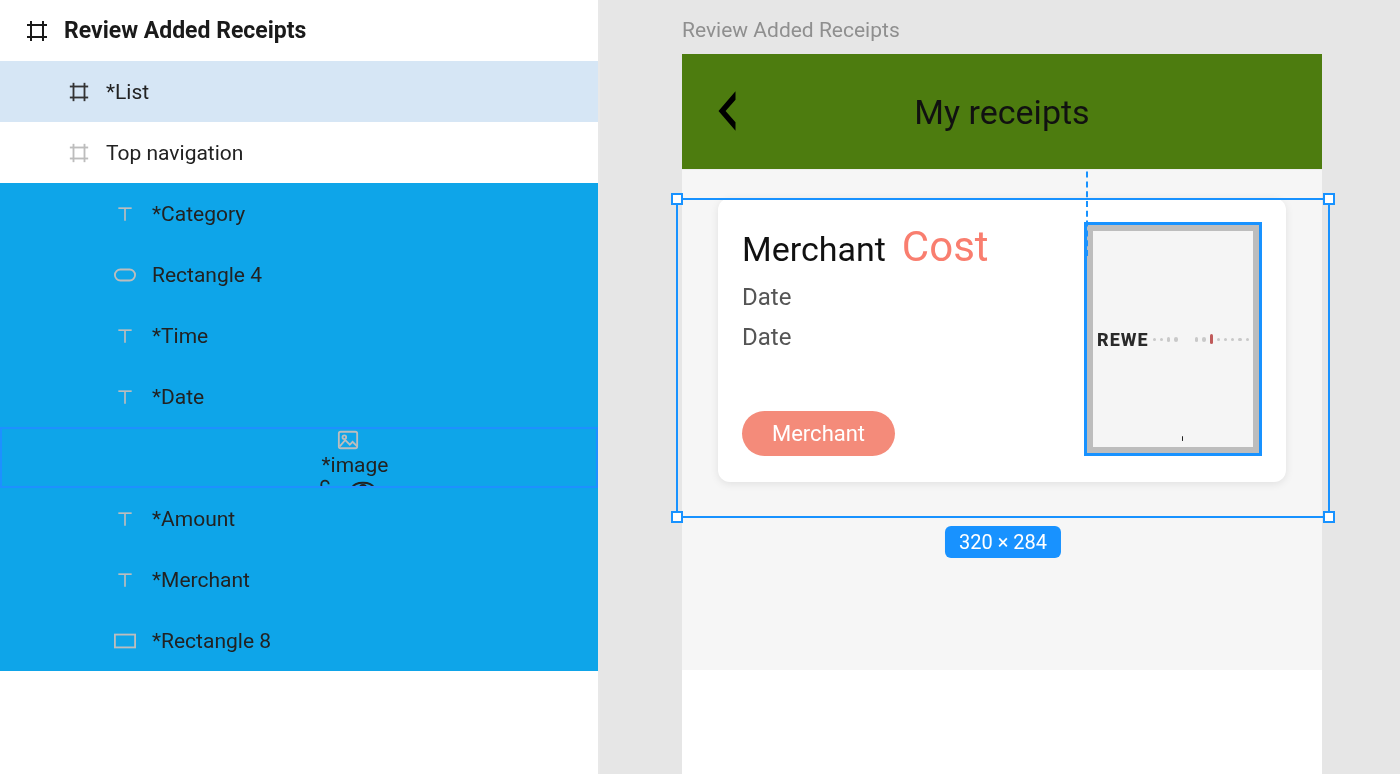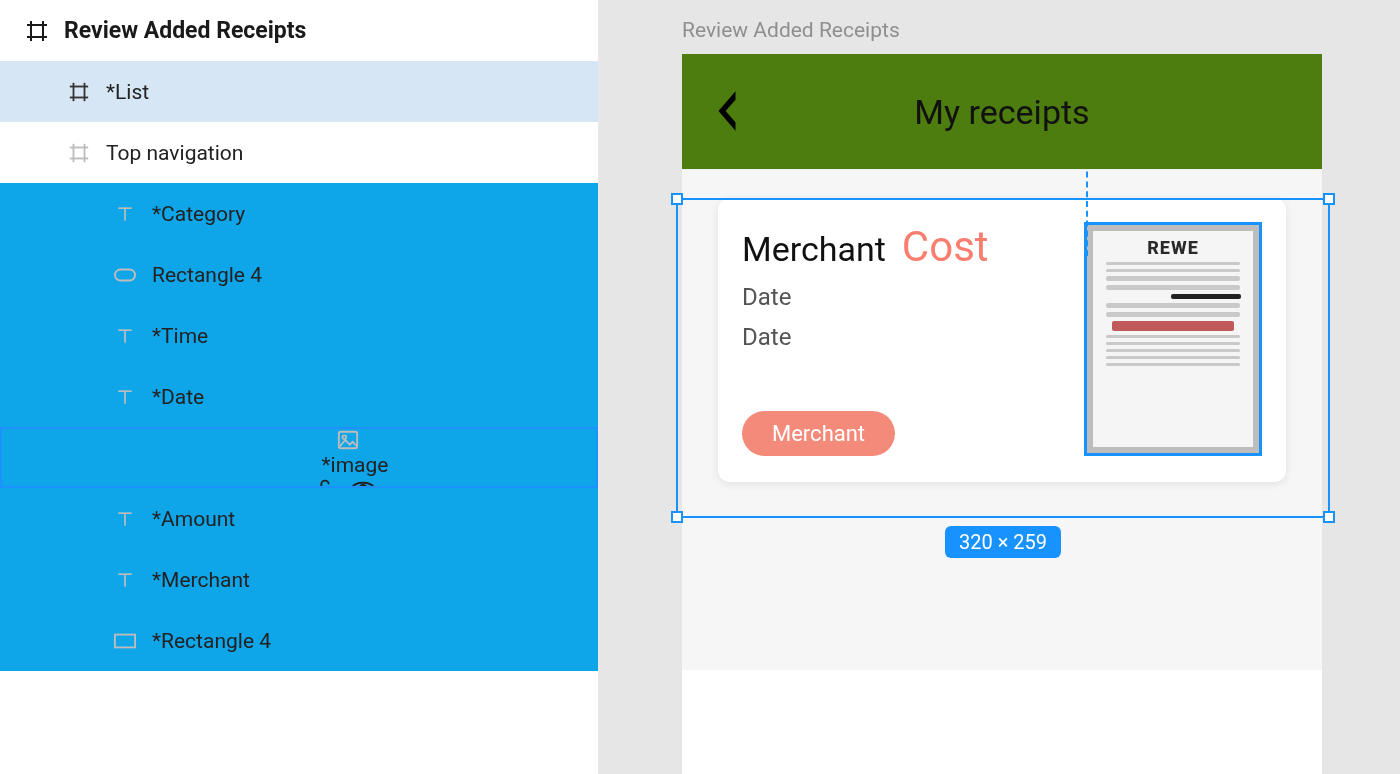--- a/index.html
+++ b/index.html
@@ -176,21 +176,21 @@
     background: #bdbdbd;
     display: flex;
     flex-direction: column;
     overflow: hidden;
   }
   .receipt-slip {
     flex:1;
     background: #f5f5f5;
     margin: 6px;
     display: flex;
-    flex-direction: column;
+    flex-direction: row;
     align-items: center;
     padding: 6px 4px;
     gap: 4px;
   }
   .slip-logo {
     font-weight: 800;
     font-size: 18px;
     letter-spacing: 1px;
     color: #2a2a2a;
   }
@@ -330,21 +330,21 @@
     </span>
     <span class="layer-label">*Merchant</span>
   </div>
 
   <div class="layer-row pad2 sel-children">
     <span class="layer-icon">
       <svg width="22" height="16" viewBox="0 0 24 16" stroke="#bdbdbd" stroke-width="2" fill="none">
         <rect x="1" y="1" width="22" height="14"></rect>
       </svg>
     </span>
-    <span class="layer-label">*Rectangle 4</span>
+    <span class="layer-label">*Rectangle 8</span>
   </div>
 
 </div>
 
 <div class="canvas-area">
   <div class="canvas-title">Review Added Receipts</div>
 
   <div class="artboard">
     <div class="center-guide"></div>
 
@@ -388,15 +388,15 @@
         </div>
       </div>
     </div>
   </div>
 
   <div class="selection-box" style="left:76px; top:198px; width:654px; height:320px;">
     <div class="handle h-tl"></div>
     <div class="handle h-tr"></div>
     <div class="handle h-bl"></div>
     <div class="handle h-br"></div>
-    <div class="dim-badge">320 × 259</div>
+    <div class="dim-badge">320 × 284</div>
   </div>
 </div>
 
 </body></html>

